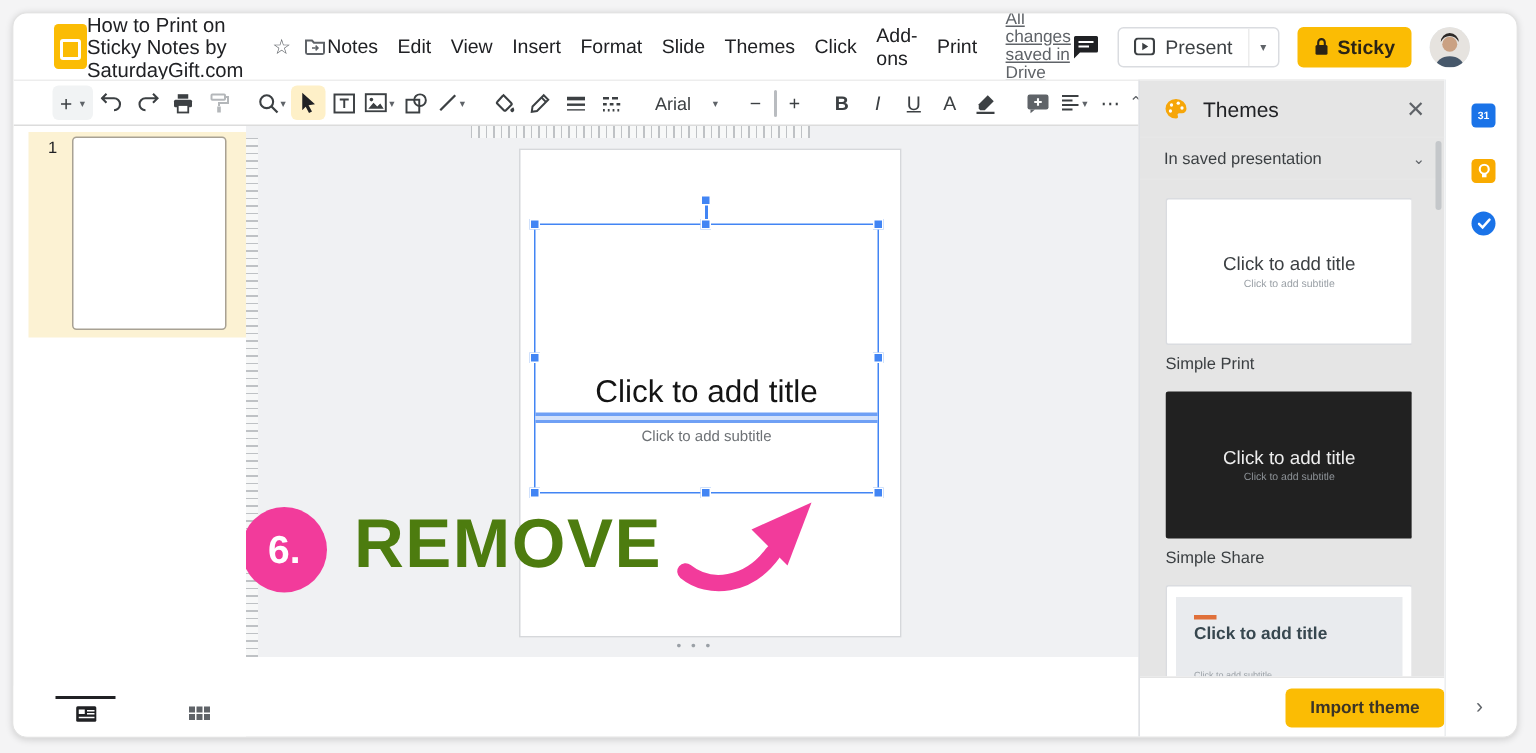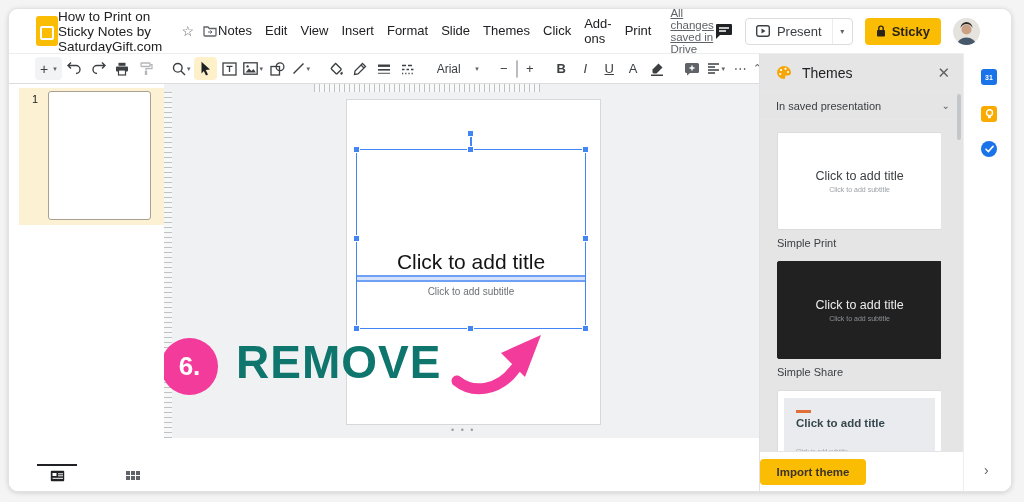--- a/index.html
+++ b/index.html
@@ -62,21 +62,21 @@
   .rot-handle { position:absolute; left:50%; top:-20px; margin-left:-4px; width:7px; height:7px; background:#4285F4; border:1px solid #fff; border-radius:1px; }
   .sel-title { position:absolute; left:0; right:0; top:100px; text-align:center; font-size:21px; color:#141414; }
   .sel-divider { position:absolute; left:0; right:0; top:125px; height:7px;
                  background:linear-gradient(#6fa0f5 0 2px, #d4e2fb 2px 5px, #6fa0f5 5px 7px); }
   .sel-subtitle { position:absolute; left:0; right:0; top:136px; text-align:center; font-size:10px; color:#6d7175; }
   .notes-dots { position:absolute; left:287px; top:341px; font-size:9px; letter-spacing:2px; color:#9aa0a6; }
 
   
   .anno-circle { position:absolute; left:-3px; top:254px; width:57px; height:57px; border-radius:50%; background:#F23B9B;
                  display:flex; align-items:center; justify-content:center; color:#fff; font-weight:bold; font-size:26px; }
-  .anno-text { position:absolute; left:72px; top:251px; font-size:46px; font-weight:bold; letter-spacing:1px; color:#0f766e; }
+  .anno-text { position:absolute; left:72px; top:251px; font-size:46px; font-weight:bold; letter-spacing:1px; color:#4d7c0f; }
   .anno-arrow { position:absolute; left:287px; top:247px; }
 
   
   .notes { position:absolute; left:155px; top:429px; right:254px; bottom:0; background:#fff; border-top:1px solid #e2e2e2; }
   .notes-text { position:absolute; left:17px; top:9px; font-size:11.5px; color:#333639; }
   .explore-btn { position:absolute; right:8px; top:24px; width:27px; height:27px; background:#fff; border:1px solid #dadce0;
                  border-radius:6px; box-shadow:0 1px 2px rgba(0,0,0,.12); display:flex; align-items:center; justify-content:center; }
 
   
   .themes-panel { position:absolute; left:750px; top:44px; width:204px; bottom:0; background:#e5e5e5;
@@ -95,21 +95,21 @@
   .card-dark { background:#212121; border-color:#212121; }
   .card-dark .tc-title { color:#ededed; }
   .card-dark .tc-subtitle { color:#8d9297; }
   .theme-label { margin:7px 0 12px; font-size:11px; color:#3c4043; text-align:left; }
   .card-stream { height:86px; text-align:left; }
   .cs-inner { position:absolute; left:6px; right:6px; top:7px; bottom:0; background:#E9EBEE; }
   .cs-dash { position:absolute; left:12px; top:12px; width:15px; height:3px; background:#E0703A; }
   .cs-title { position:absolute; left:12px; top:19px; font-size:11.5px; font-weight:bold; color:#37474f; }
   .cs-subtitle { position:absolute; left:12px; top:50px; font-size:6px; color:#9aa0a6; }
   .import-bar { position:absolute; left:0; right:0; bottom:0; height:40px; background:#fff; border-top:1px solid #e4e4e4;
-                display:flex; align-items:center; justify-content:flex-start; }
+                display:flex; align-items:center; justify-content:flex-end; }
   .import-btn { width:106px; height:26px; background:#FBBC04; border-radius:4px; border:none;
                 font-size:11.5px; font-weight:bold; color:#3b3427; display:flex; align-items:center; justify-content:center; }
 
   
   .apps-bar { position:absolute; left:954px; top:44px; width:50px; bottom:0; background:#fff; border-left:1px solid #eceef0; }
   .app-icon { position:absolute; left:17px; width:16px; height:16px; border-radius:3px; display:flex; align-items:center; justify-content:center; }
   .app-calendar { top:16px; background:#1A73E8; color:#fff; font-size:7px; font-weight:bold; }
   .app-keep { top:53px; background:#F9AB00; }
   .app-tasks { top:88px; background:#1A73E8; border-radius:50%; }
   .panel-collapse { position:absolute; left:20px; bottom:13px; color:#5f6368; font-size:14px; }

